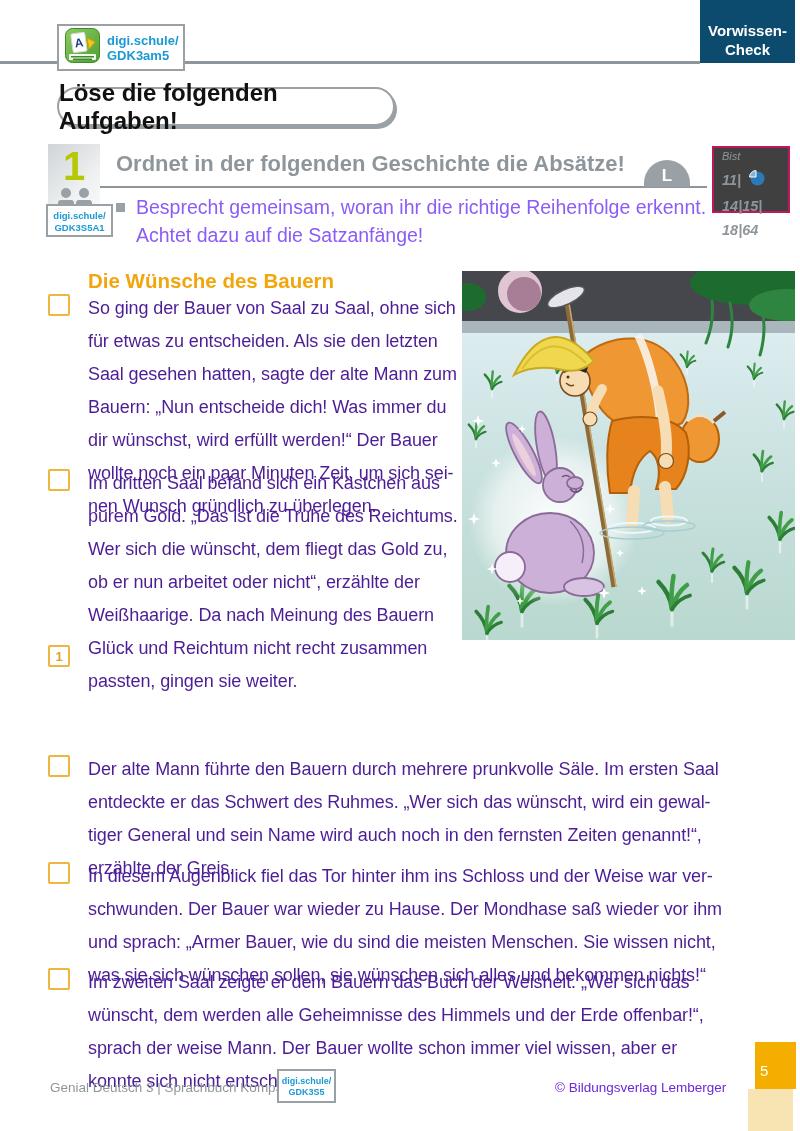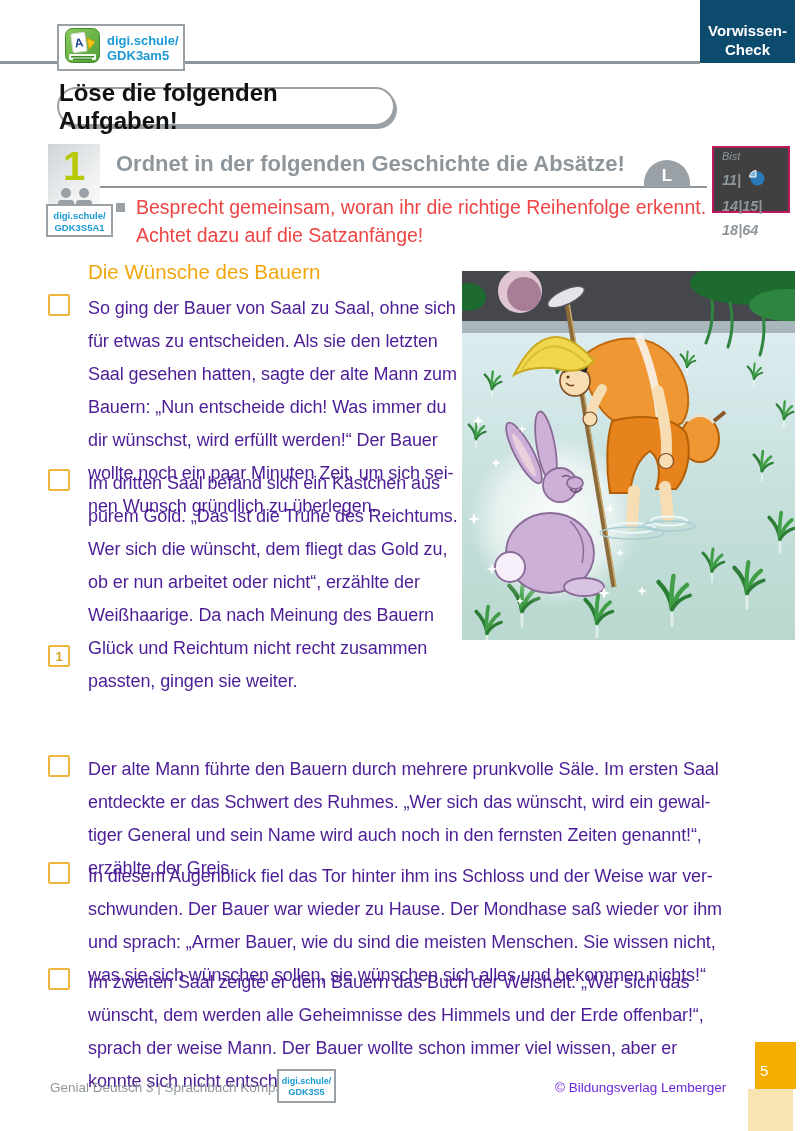--- a/index.html
+++ b/index.html
@@ -57,24 +57,24 @@
   .bist-box {
     position:absolute; left:712px; top:146px; width:78px; height:67px;
     background:#404040; border:2px solid #be185d;
     font-style:italic; color:#8e969b; padding:2px 0 0 8px;
   }
   .bist-label { font-size:11px; }
   .bist-row { font-size:14.5px; font-weight:600; line-height:16.5px; display:flex; align-items:center; gap:8px;margin-top:8px; }
   .bullet-square { position:absolute; left:116px; top:203px; width:9px; height:9px; background:#9aa1a6; }
   .bullet-text {
     position:absolute; left:136px; top:194px; font-size:19.5px; line-height:27.5px;
-    color:#ef4444; white-space:pre-line;
-  }
-  
-  .story-heading { position:absolute; left:88px; top:260px; font-size:20.5px; font-weight:normal; color:#f2a60d; }
+    color:#8b5cf6; white-space:pre-line;
+  }
+  
+  .story-heading { position:absolute; left:88px; top:269px; font-size:20.5px; font-weight:bold; color:#f2a60d; }
   .para { position:absolute; left:88px; font-size:18px; line-height:33px; color:#4c1d95; white-space:pre; letter-spacing:-0.1px; }
   .cbx {
     position:absolute; left:48px; width:22px; height:22px; background:#fff;
     border:2.5px solid #eeb63e; border-radius:2px;
     text-align:center; font-size:13px; font-weight:bold; color:#d8a32e; line-height:20px;
   }
   .illustration { position:absolute; left:462px; top:271px; width:333px; height:369px; }
   
   .footer-left  { position:absolute; left:50px;  top:1080px; font-size:13.5px; color:#8e969b; }
   .footer-right { position:absolute; left:555px; top:1080px; font-size:13.5px; color:#6d28d9; }

